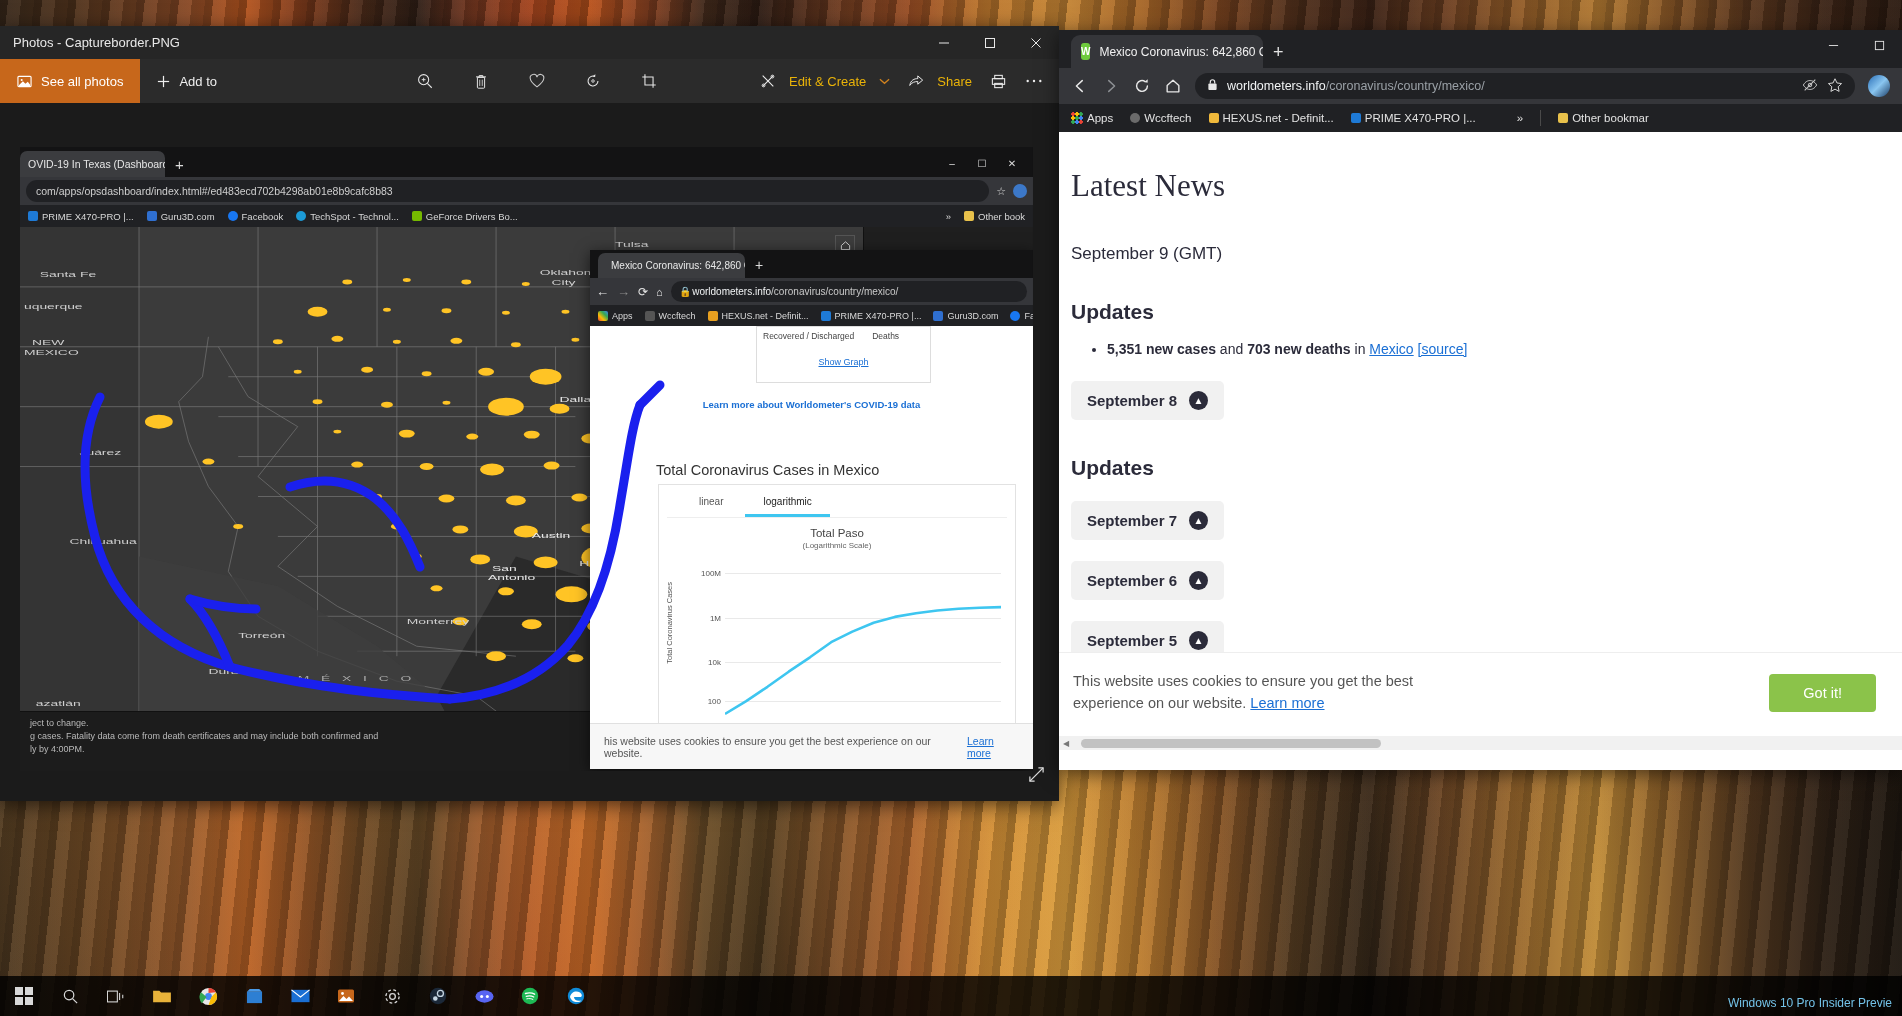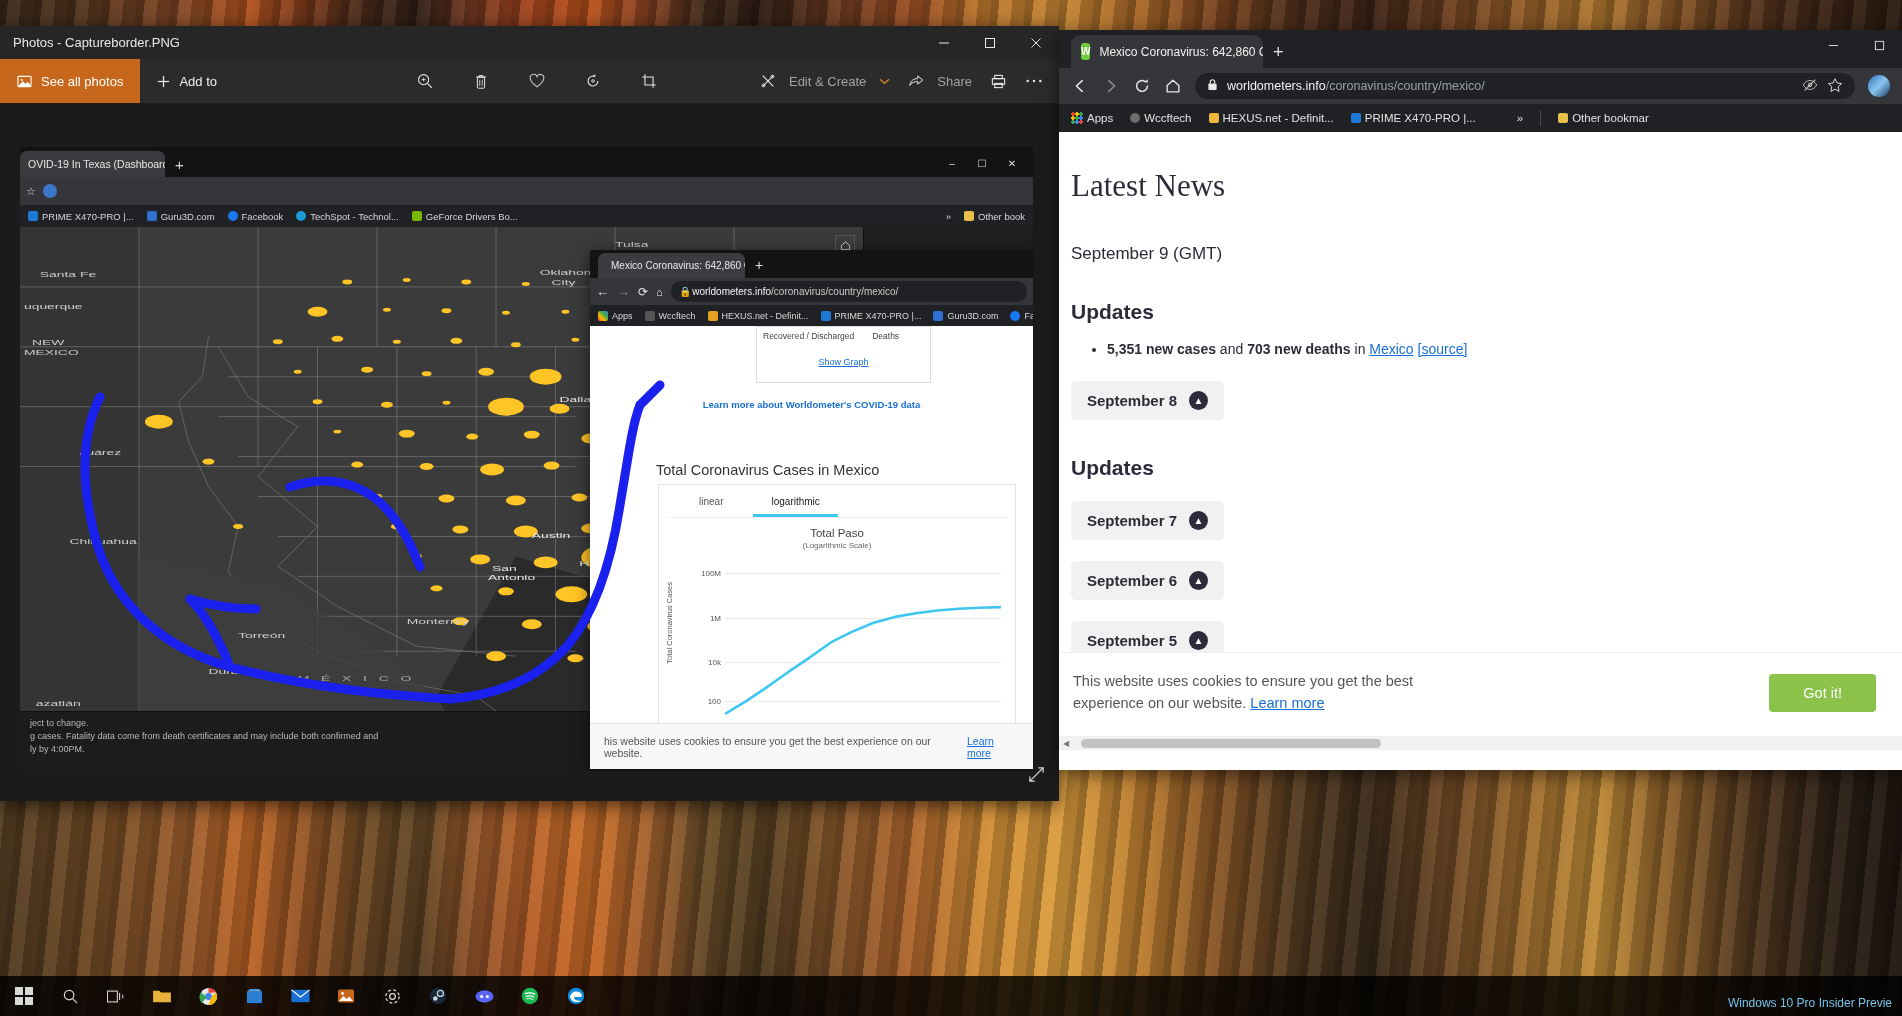--- a/index.html
+++ b/index.html
@@ -54,21 +54,21 @@
   }
   #see-all {
     background: #c7671b; height: 44px; display: flex; align-items: center; gap: 9px;
     padding: 0 17px; font-size: 13px; color: #fff;
   }
   #add-to { display: flex; align-items: center; gap: 8px; padding: 0 16px; font-size: 13px; color: #eee; }
   .ic { display:inline-flex; align-items:center; justify-content:center; }
   #toolbar-center { position: absolute; left: 408px; display: flex; gap: 22px; align-items: center; }
   #toolbar-center .tb { width: 34px; height: 30px; display:flex; align-items:center; justify-content:center; }
   #toolbar-right { margin-left: auto; display: flex; align-items: center; gap: 18px; padding-right: 16px; }
-  #toolbar-right .tr { display:flex; align-items:center; gap:13px; font-size:13px; color:#a3a3a3; }
+  #toolbar-right .tr { display:flex; align-items:center; gap:13px; font-size:13px; color:#eab308; }
 
   #photos-canvas {
     position: absolute; left: 0; top: 77px; right: 0; bottom: 0;
     background: #1b1b1b;
   }
   #expand-icon { position:absolute; right: 14px; bottom: 14px; color:#ddd; }
 
   
   #shot {
     position: absolute; left: 20px; top: 44px; width: 1013px; height: 624px;
@@ -133,21 +133,21 @@
   #wm-page { position:absolute; left:0; right:0; top:76px; bottom:0; background:#fff; overflow:hidden; }
   .wm-topbox { position:absolute; left:166px; top:0; width:175px; height:57px; border:1px solid #ddd;
                background:#fff; }
   .wm-topbox .hdr { display:flex; font-size:8.5px; color:#444; padding:4px 6px 0 6px; gap: 18px;}
   .wm-topbox .showgraph { text-align:center; font-size:9px; color:#1a6fd4; text-decoration:underline; margin-top:16px;}
   .wm-learn { position:absolute; top: 73px; width:100%; text-align:center; font-size:9.5px;
               color:#1a6fd4; font-weight:bold; }
   .wm-chart-title { position:absolute; top: 136px; left: 66px; font-size:14.5px; color:#333; }
   .wm-chart-box { position:absolute; left: 68px; top: 158px; width: 358px; height: 262px;
                   border:1px solid #e2e2e2; background:#fff; }
-  .wm-tabs { display:flex; gap:12px; padding: 8px 22px 0 22px; font-size:10px; color:#555; }
+  .wm-tabs { display:flex; gap:4px; padding: 8px 22px 0 22px; font-size:10px; color:#555; }
   .wm-tabs .t { padding: 3px 18px 7px 18px; }
   .wm-tabs .t.active { color:#222; border-bottom: 3px solid #3ec6f0; }
   .wm-tabs-line { height:1px; background:#eee; margin: 0 8px; }
   .wm-ct { text-align:center; margin-top: 9px; font-size: 11.5px; color:#444; }
   .wm-cs { text-align:center; font-size: 8px; color:#666; margin-top: 2px; }
   .wm-plot { position:relative; margin: 10px 8px 0 8px; height: 160px; }
   .wm-ylabel { position:absolute; left: -2px; top: 22px; font-size: 7.5px; color:#555;
                writing-mode: vertical-rl; transform: rotate(180deg); }
   .wm-ytick { position:absolute; right: calc(100% - 54px); font-size: 8px; color:#555; transform: translateY(-50%); }
   .wm-grid { position:absolute; left: 58px; right: 6px; height:1px; background:#e9e9e9; }
@@ -355,20 +355,21 @@
 
           </div>
           <div id="tx-newtab">+</div>
           <div id="tx-wctrl">
             <div>–</div>
             <div>☐</div>
             <div>✕</div>
           </div>
         </div>
         <div id="tx-omnibar">
+          <div id="tx-url">com/apps/opsdashboard/index.html#/ed483ecd702b4298ab01e8b9cafc8b83</div>
           <span style="color:#ccc;font-size:11px;">☆</span>
           <span style="width:14px;height:14px;border-radius:50%;background:#3c78c8;display:inline-block;"></span>
         </div>
         <div id="tx-bookmarks">
           <span class="bmk">
               <i class="bfav" style="background:#1e7ad6"></i>
               <span>PRIME X470-PRO |...</span>
             </span>
           <span class="bmk">
               <i class="bfav" style="background:#2f6fd0"></i>

